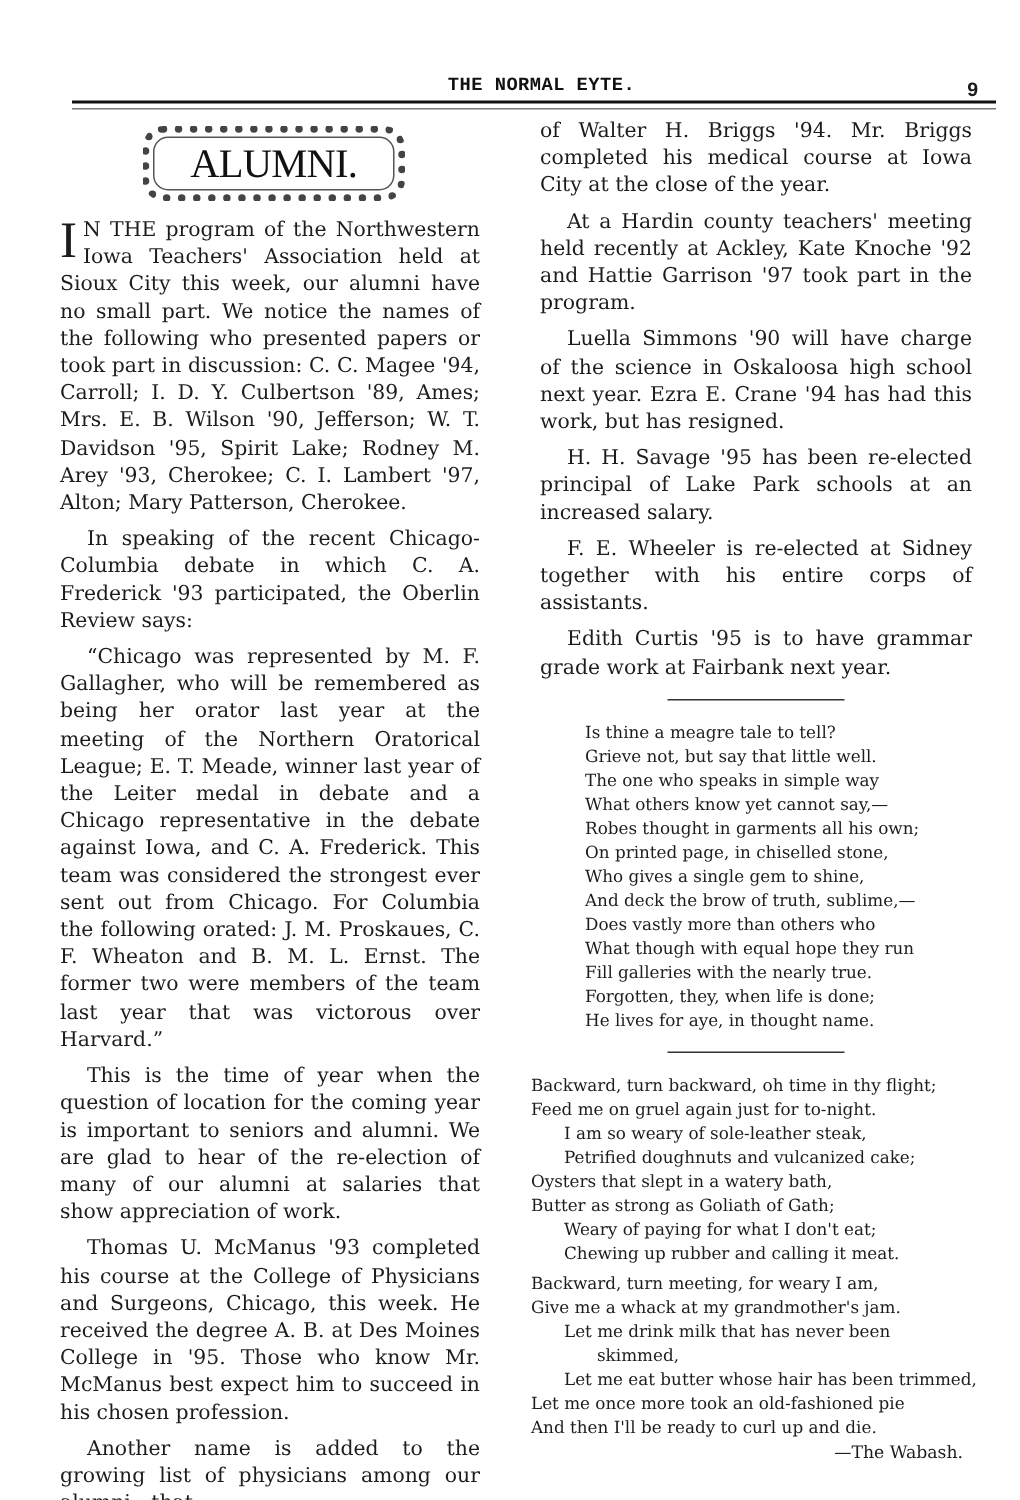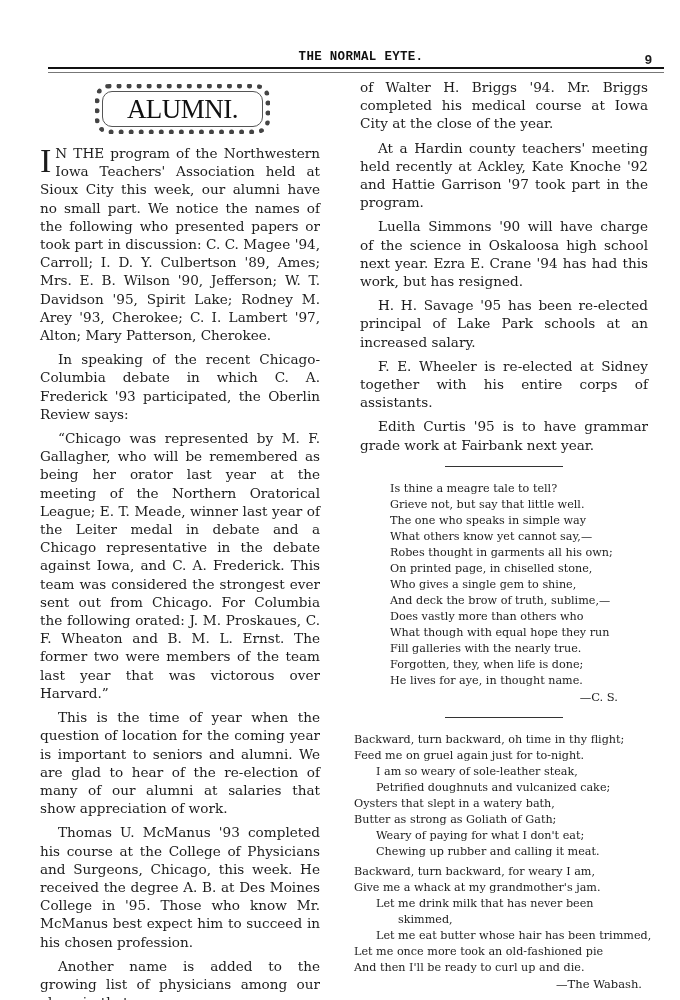--- a/index.html
+++ b/index.html
@@ -111,35 +111,34 @@
     <div>What others know yet cannot say,—</div>
     <div>Robes thought in garments all his own;</div>
     <div>On printed page, in chiselled stone,</div>
     <div>Who gives a single gem to shine,</div>
     <div>And deck the brow of truth, sublime,—</div>
     <div>Does vastly more than others who</div>
     <div>What though with equal hope they run</div>
     <div>Fill galleries with the nearly true.</div>
     <div>Forgotten, they, when life is done;</div>
     <div>He lives for aye, in thought name.</div>
-    <div class="sig">—C. S.</div>
   </div>
 
   <div class="short-rule"></div>
 
   <div class="poem2">
     <div>Backward, turn backward, oh time in thy flight;</div>
     <div>Feed me on gruel again just for to-night.</div>
     <div class="ind">I am so weary of sole-leather steak,</div>
     <div class="ind">Petrified doughnuts and vulcanized cake;</div>
     <div>Oysters that slept in a watery bath,</div>
     <div>Butter as strong as Goliath of Gath;</div>
     <div class="ind">Weary of paying for what I don't eat;</div>
     <div class="ind">Chewing up rubber and calling it meat.</div>
-    <div class="gap">Backward, turn backward, for weary I am,</div>
+    <div class="gap">Backward, turn meeting, for weary I am,</div>
     <div>Give me a whack at my grandmother's jam.</div>
     <div class="ind">Let me drink milk that has never been</div>
     <div class="ind2">skimmed,</div>
     <div class="ind">Let me eat butter whose hair has been trimmed,</div>
     <div>Let me once more took an old-fashioned pie</div>
     <div>And then I'll be ready to curl up and die.</div>
     <div class="sig2">—The Wabash.</div>
   </div>
 </div>
 

